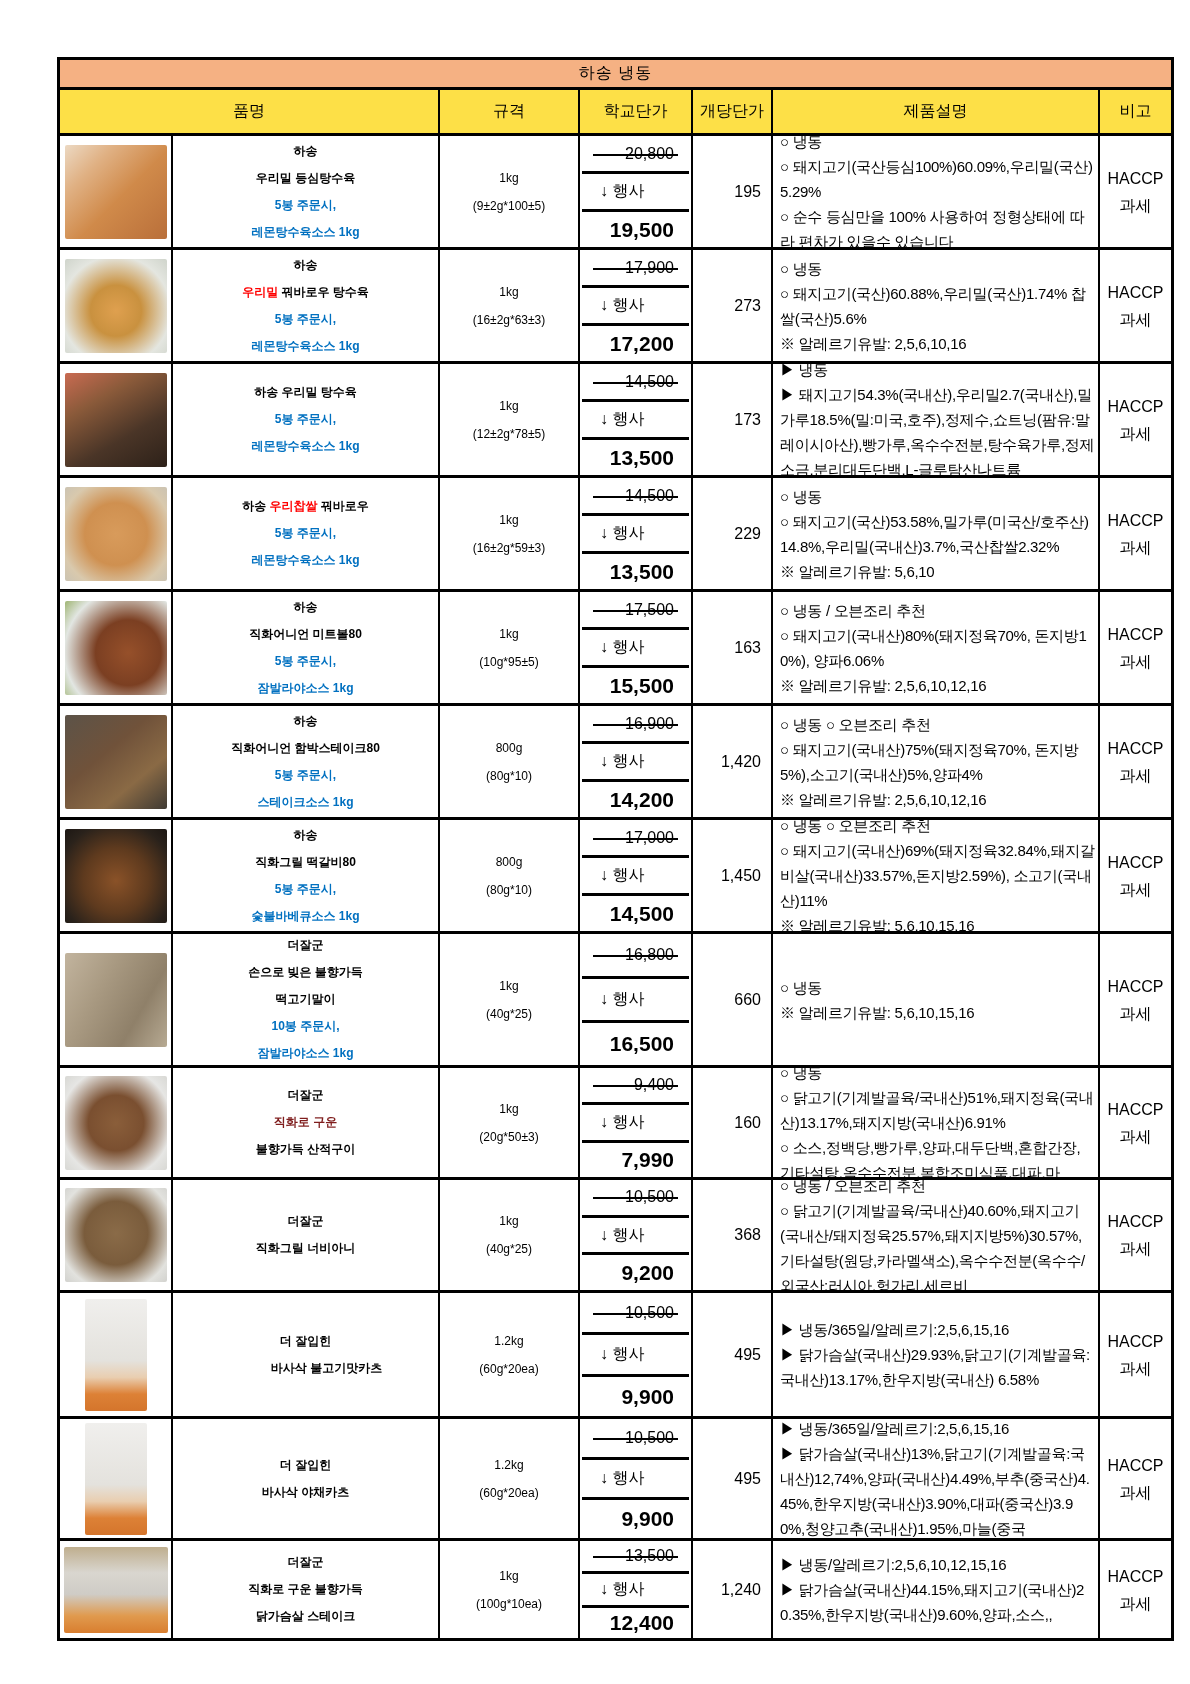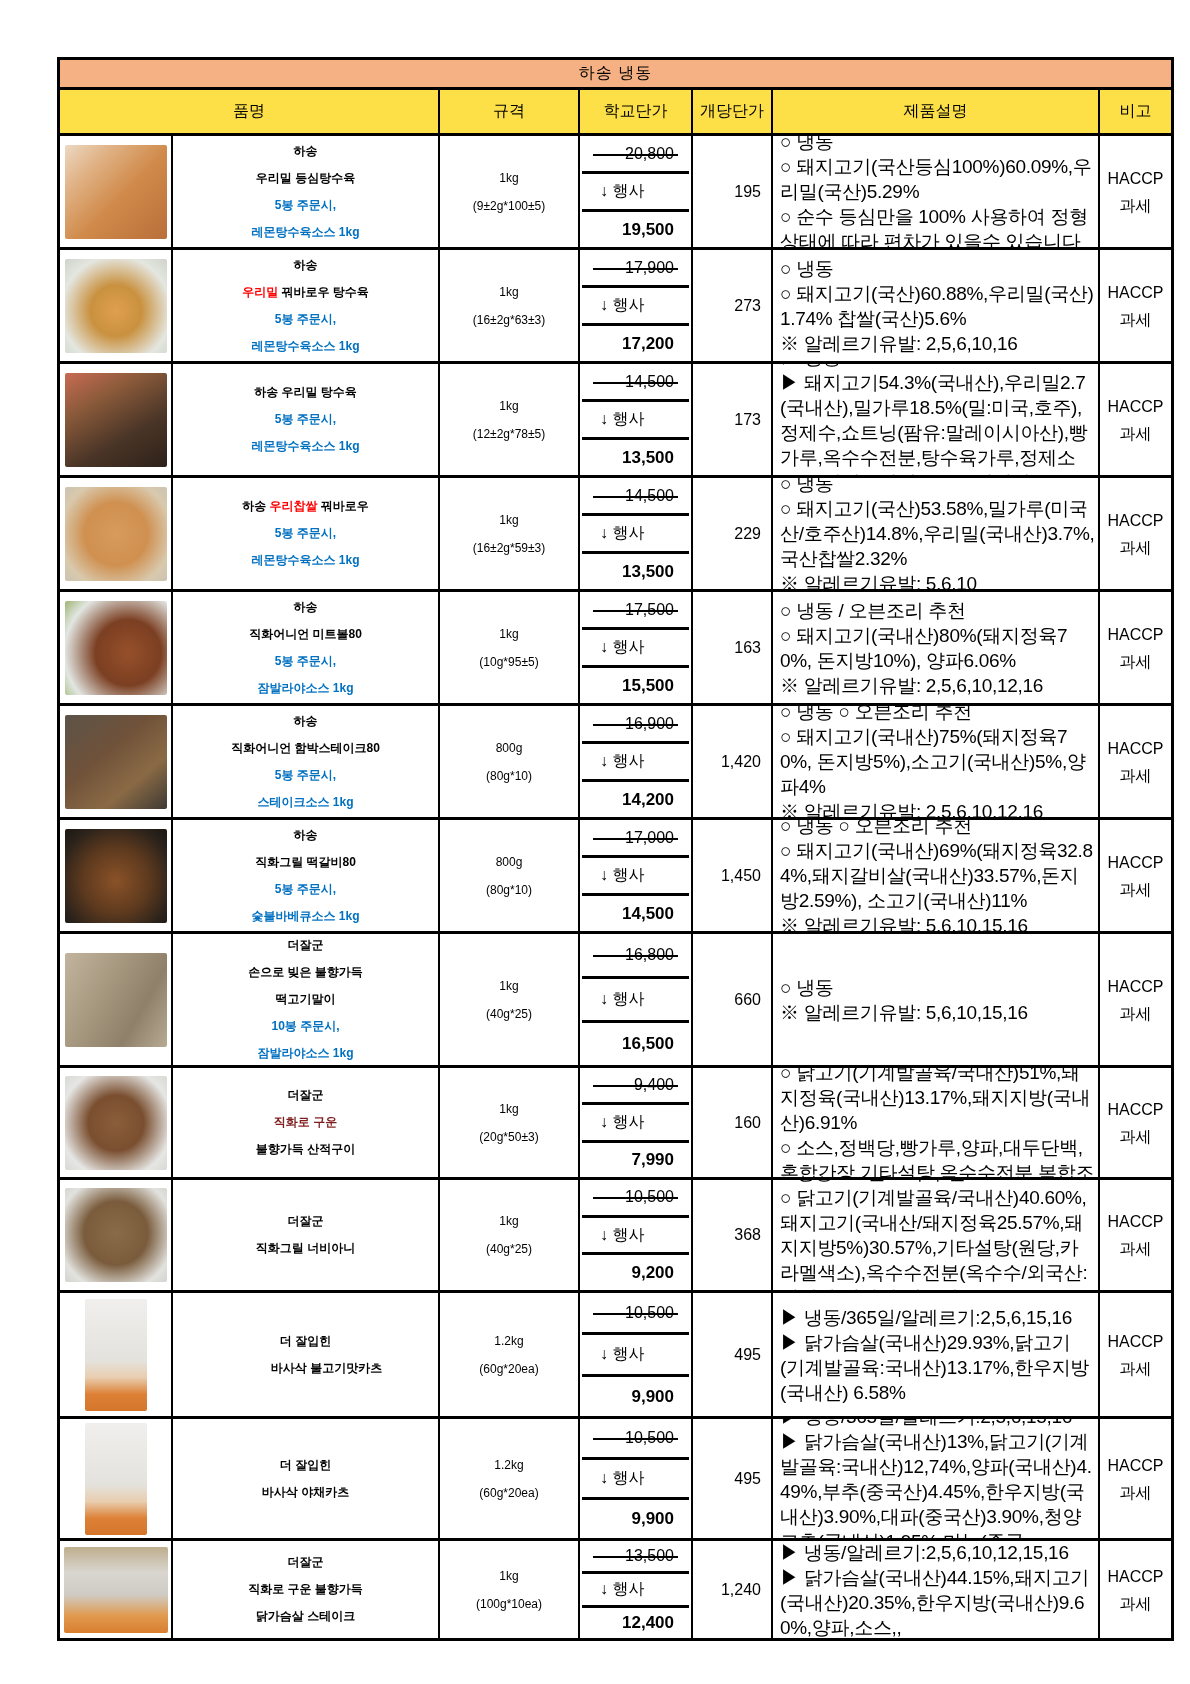--- a/index.html
+++ b/index.html
@@ -17,26 +17,26 @@
   .img-cell{display:flex;align-items:center;justify-content:center}
   .photo{width:102px;height:94px;border-radius:2px}
   .name-cell{display:flex;flex-direction:column;align-items:center;justify-content:center;text-align:center;padding:0 4px}
   .nl{font-size:12px;font-weight:bold;line-height:27px;white-space:nowrap}
   .spec-cell{display:flex;flex-direction:column;align-items:center;justify-content:center;font-size:12px;line-height:28px}
   .price-cell{padding:0 2px}
   .pstack{display:flex;flex-direction:column;height:100%}
   .pbox{flex:1;position:relative;display:flex;align-items:center;justify-content:flex-end;padding-right:15px;font-size:16px}
   .pbox.old{border-bottom:3px solid #000}
   .pbox.event{border-bottom:3px solid #000;justify-content:flex-start;padding-left:18px}
-  .pbox.new{font-weight:bold;font-size:17px}
+  .pbox.new{font-weight:bold;font-size:21px}
   .strikeline{position:absolute;left:11px;right:11px;top:50%;border-top:2px solid #000}
   .unit-cell{display:flex;align-items:center;justify-content:flex-end;padding-right:10px;font-size:16px}
   .desc-cell{display:flex;align-items:center}
   .desc-inner{width:100%;padding:0 3px 0 7px}
-  .desc-p{font-size:19px;line-height:25px;letter-spacing:-0.3px;word-break:break-all}
+  .desc-p{font-size:15px;line-height:25px;letter-spacing:-0.3px;word-break:break-all}
   .note-cell{display:flex;flex-direction:column;align-items:center;justify-content:center;font-size:16px;line-height:27px}
   
   .img-r1{background:linear-gradient(135deg,#ecd9c3 0%,#e0b184 25%,#d08a4a 55%,#b96f3a 100%)}
   .img-r2{background:radial-gradient(circle at 50% 55%,#dfa04f 0%,#c9913f 35%,#e4e6e0 75%,#cfd4cb 100%)}
   .img-r3{background:linear-gradient(150deg,#c96b52 0%,#8a5a3a 30%,#4a3527 65%,#2d2119 100%)}
   .img-r4{background:radial-gradient(circle at 50% 50%,#d89b5b 0%,#cf9050 45%,#d9c9ad 80%,#cbc3b2 100%)}
   .img-r5{background:radial-gradient(circle at 62% 55%,#96502a 0%,#7b3f22 40%,#e2e6e2 78%,#9fb573 100%)}
   .img-r6{background:linear-gradient(140deg,#5c5348 0%,#70523a 40%,#8a6a45 70%,#3f3a33 100%)}
   .img-r7{background:radial-gradient(circle at 50% 55%,#8a5228 0%,#5e3a1e 45%,#2a221b 80%,#1c1713 100%)}
   .img-r8{background:linear-gradient(120deg,#c2b49e 0%,#a99a82 35%,#8f8069 70%,#b7aa93 100%)}

